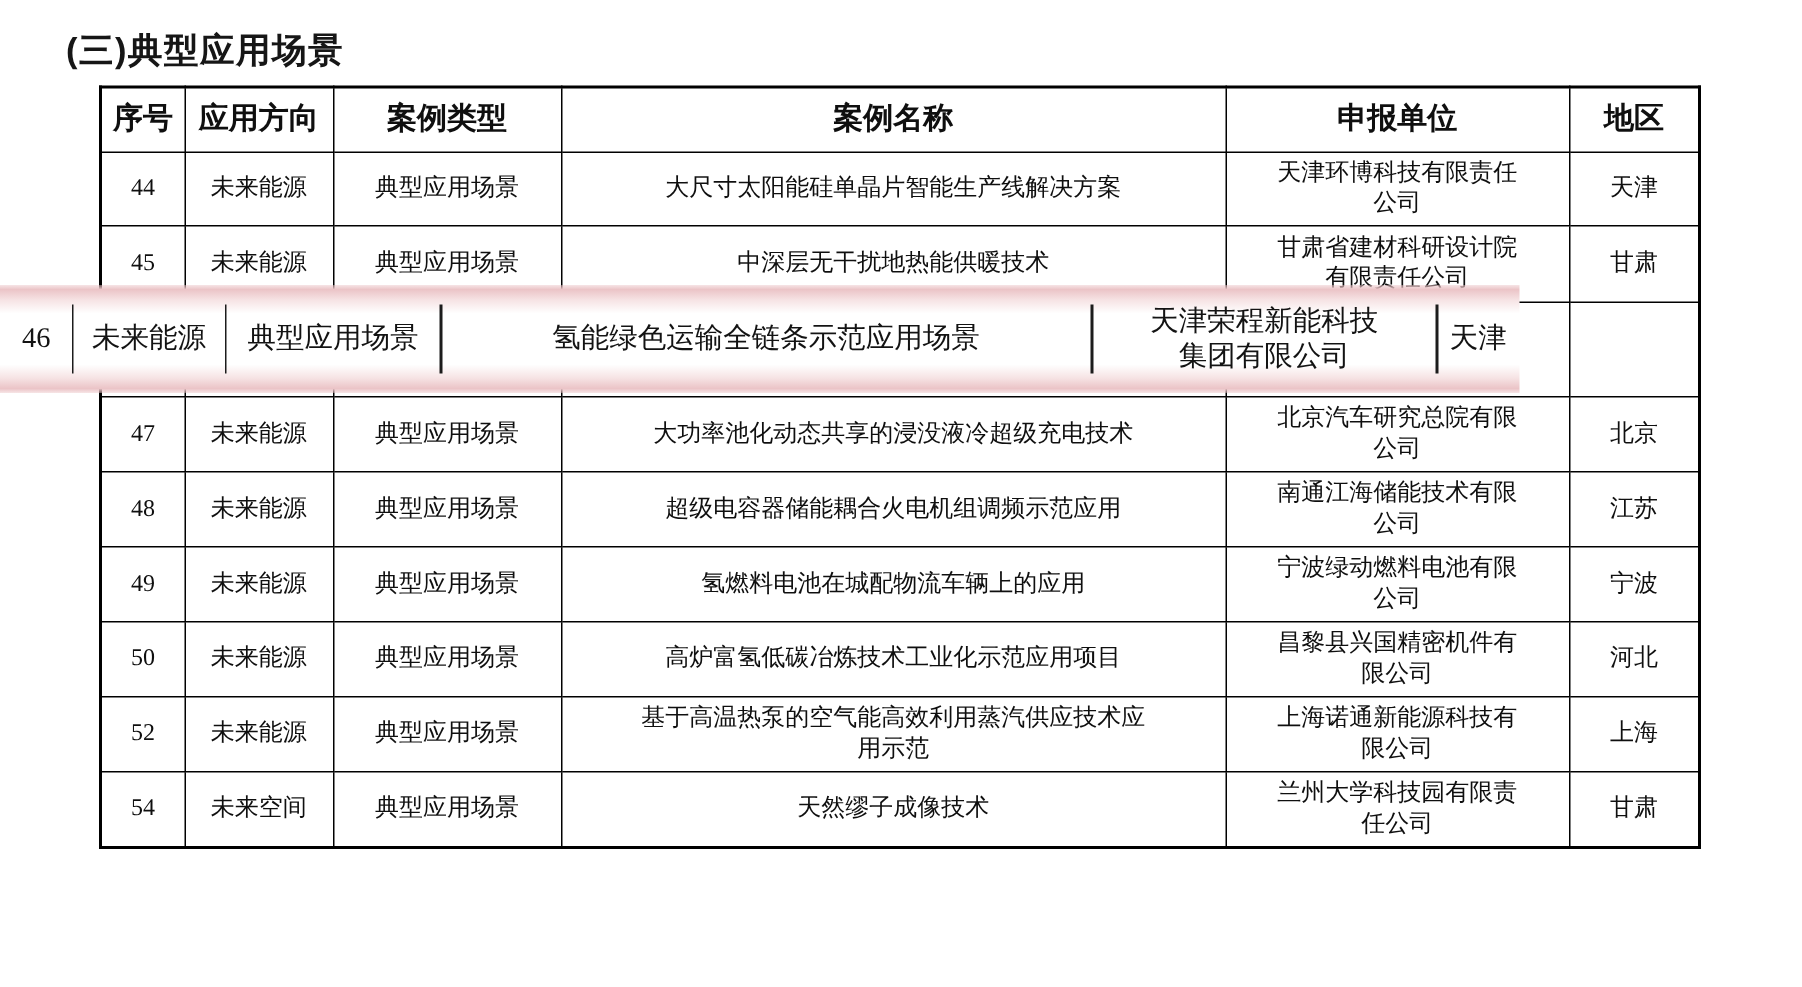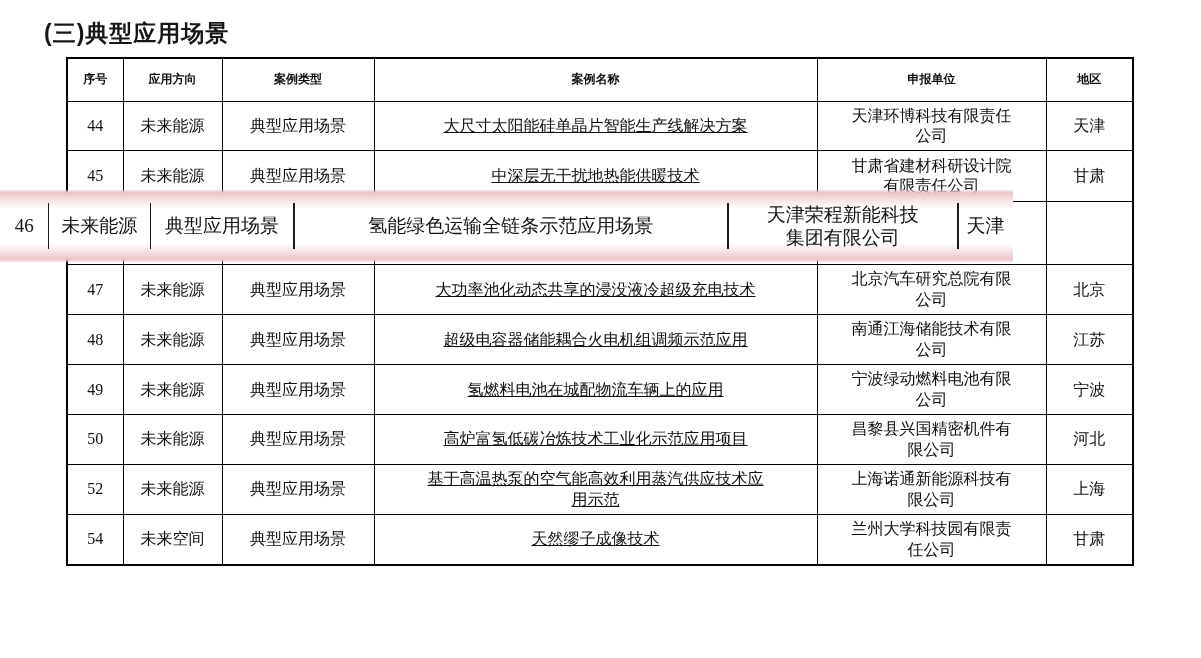--- a/index.html
+++ b/index.html
@@ -15,22 +15,22 @@
   }
   table.tbl{
     position:absolute;left:66px;top:57px;width:1066px;
     border-collapse:collapse;table-layout:fixed;
     font-size:16px;color:#0f0f0f;border:2px solid #000;
   }
   .tbl th,.tbl td{
     border:1.5px solid #000;text-align:center;vertical-align:middle;
     padding:0;line-height:1.28;font-weight:400;overflow:hidden;
   }
-  .tbl th{font-weight:700;font-size:12px;}
-  td.col-name{padding:0 46px;text-decoration:underline;}
+  .tbl th{font-weight:700;font-size:20px;}
+  td.col-name{padding:0 46px;}
   td.col-org{padding:4px 34px;}
   
   .overlay{
     position:absolute;left:0;top:190px;width:1013px;height:72px;
     display:flex;align-items:stretch;font-size:19px;color:#131313;
     background:linear-gradient(180deg,
       rgba(236,197,200,0.45) 0px,
       #ebc4c7 3px,
       #f6e3e4 10px,
       #ffffff 19px,

